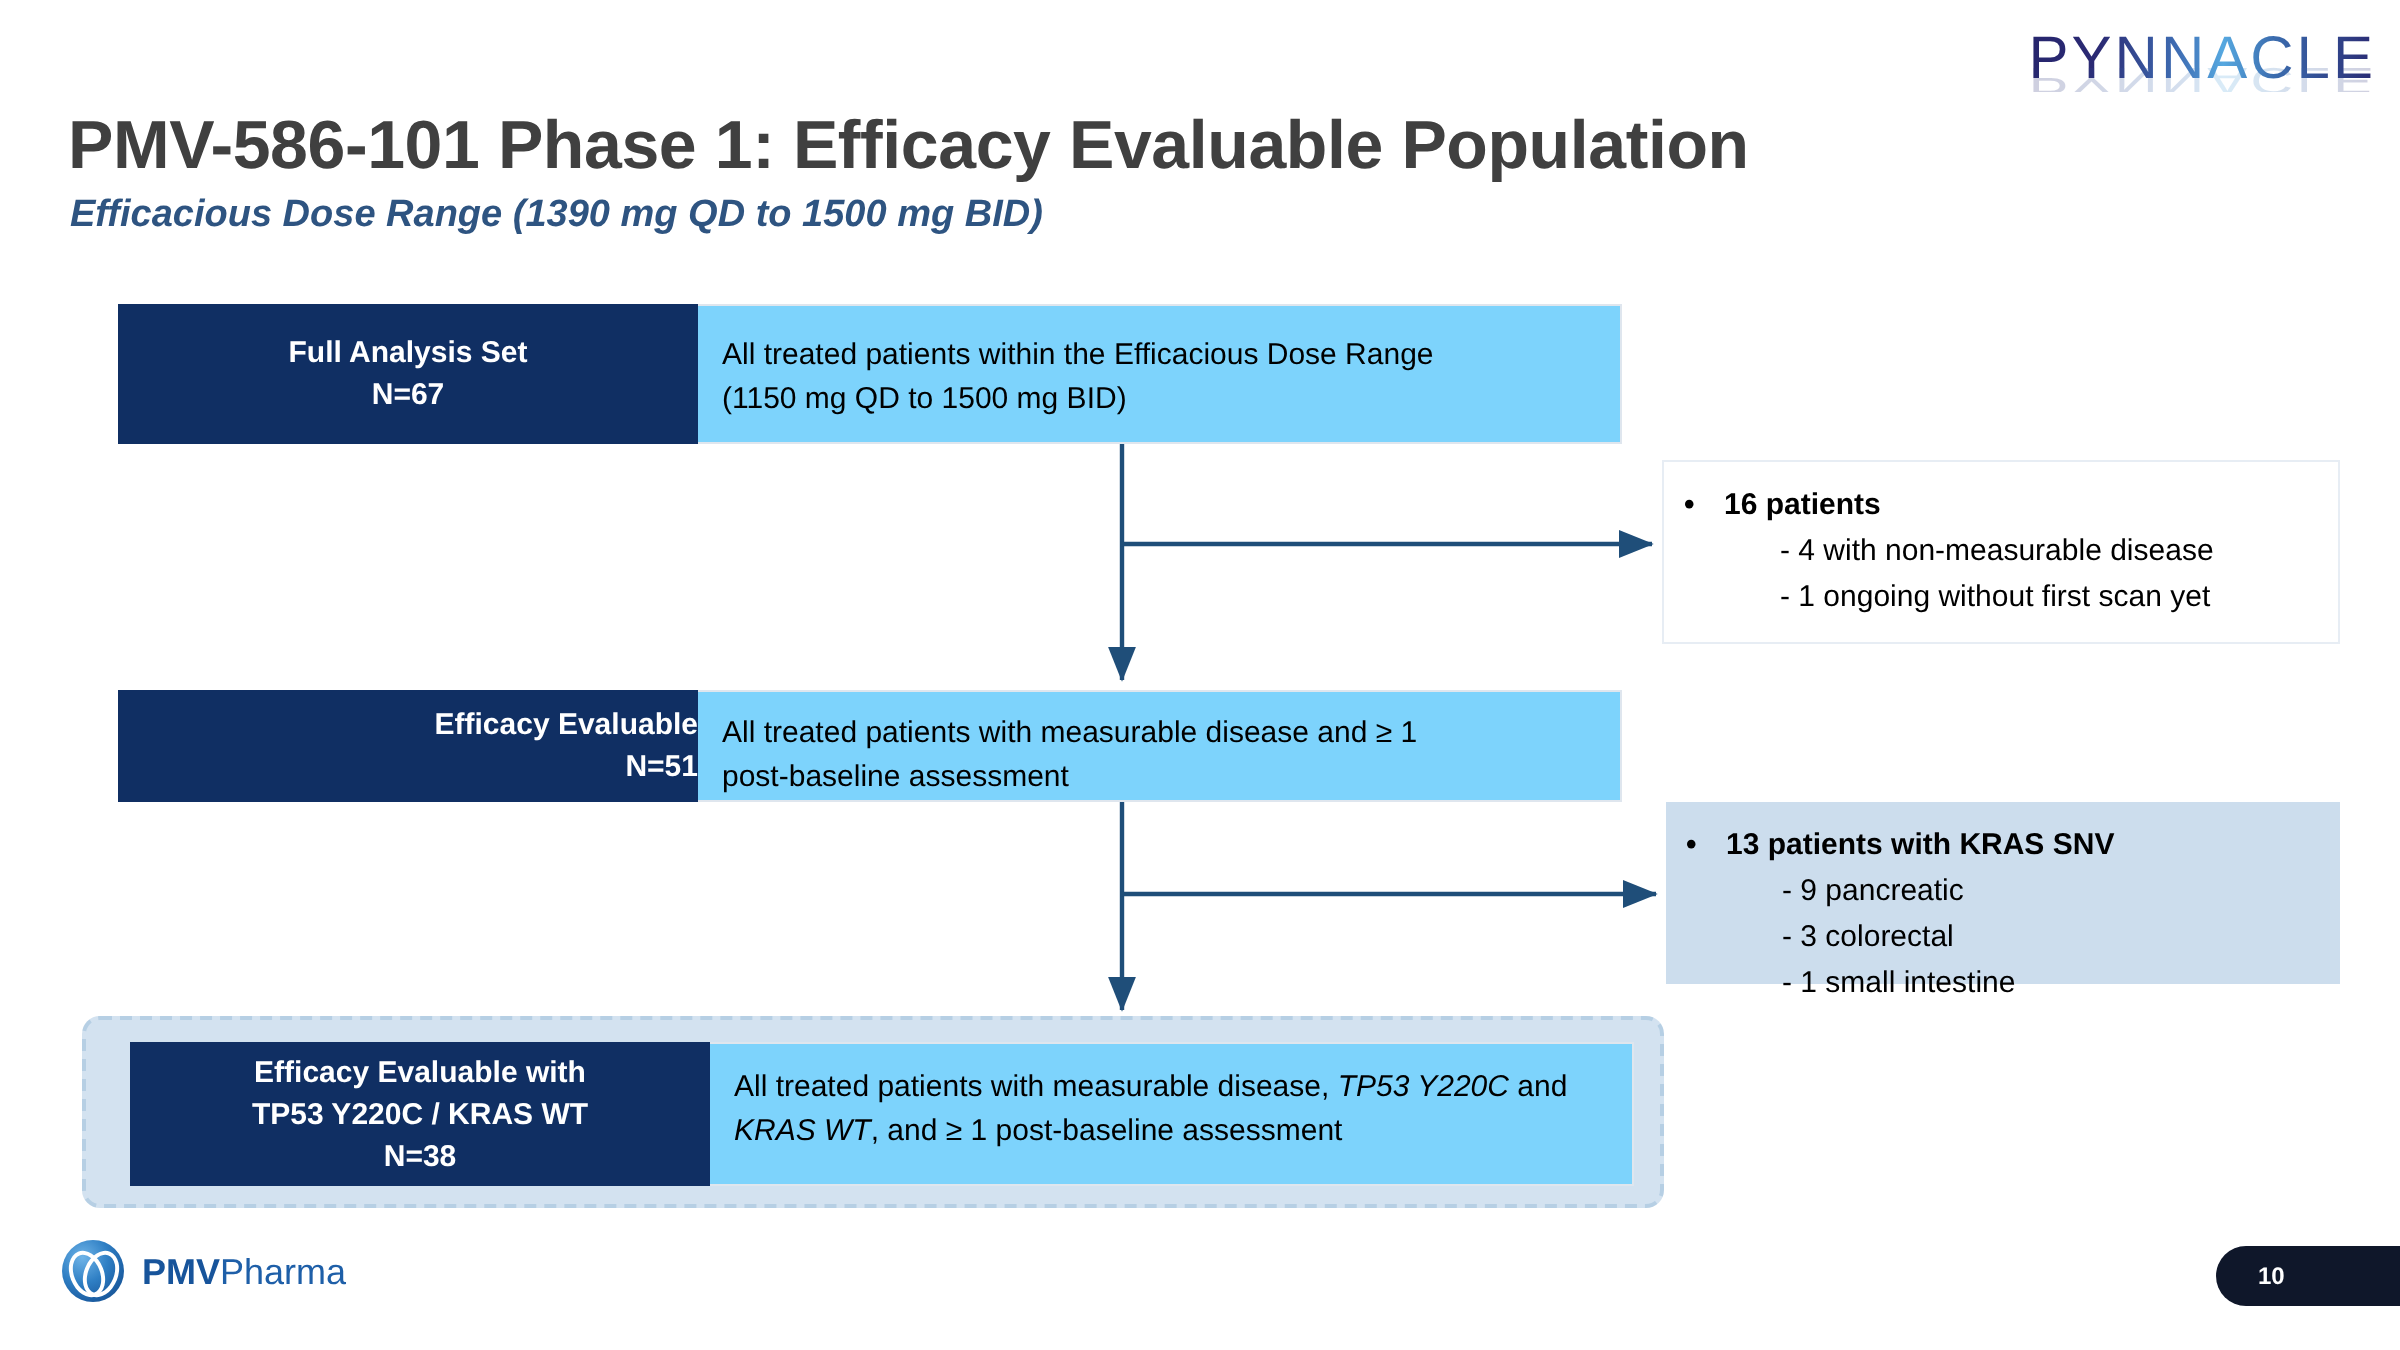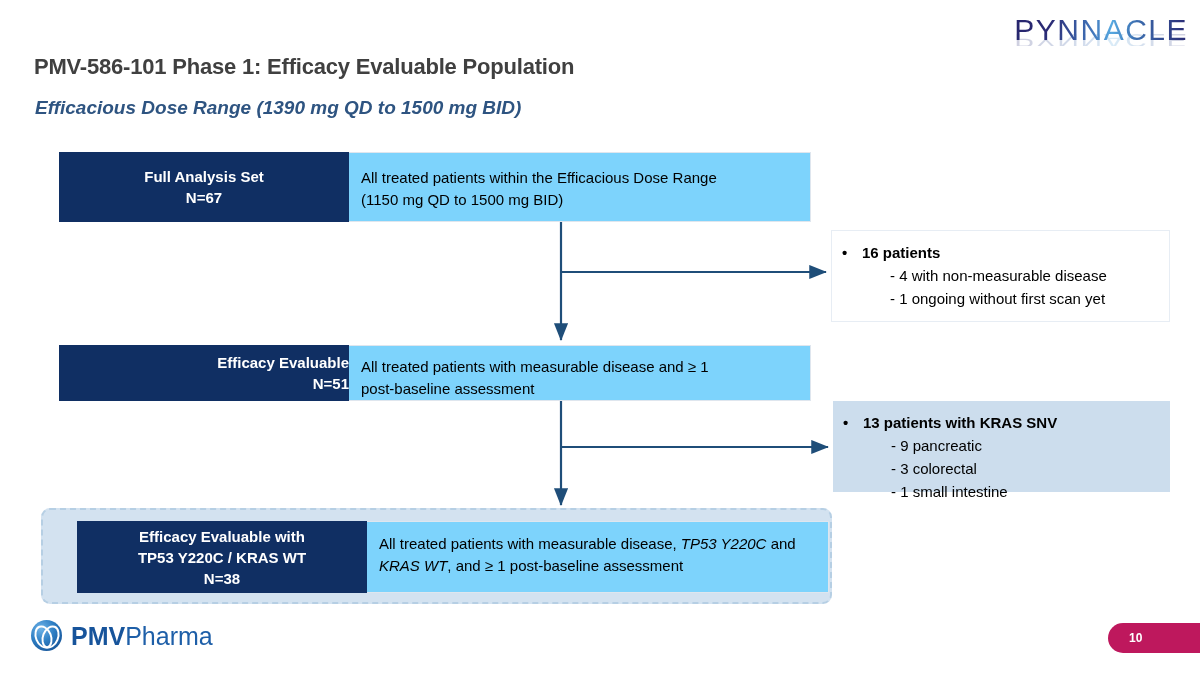--- a/index.html
+++ b/index.html
@@ -56,21 +56,21 @@
     -webkit-background-clip: text;
     background-clip: text;
     color: transparent;
   }
 
   
   #page-title {
     position: absolute;
     left: 34px;
     top: 54px;
-    font-size: 22px;
+    font-size: 34px;
     font-weight: bold;
     color: #404040;
     letter-spacing: -0.2px;
     white-space: nowrap;
   }
   #page-subtitle {
     position: absolute;
     left: 35px;
     top: 97px;
     font-size: 19px;
@@ -120,21 +120,21 @@
   #highlight-container {
     position: absolute;
     left: 41px;
     top: 508px;
     width: 791px;
     height: 96px;
     background: #d3e2f0;
     border: 2px dashed #b6cfe4;
     border-radius: 9px;
   }
-  #row-efficacy-tp53 { left: 34px; top: 11px; justify-content: space-between; }
+  #row-efficacy-tp53 { left: 22px; top: 11px; justify-content: space-between; }
   #row-efficacy-tp53 .box-label { width: 290px; height: 72px; }
   #row-efficacy-tp53 .box-desc  { width: 462px; height: 72px; padding-top: 11px; }
 
   
   .callout {
     position: absolute;
     font-size: 15px;
     line-height: 23px;
     color: #000000;
     padding: 10px 12px 10px 10px;
@@ -189,34 +189,34 @@
     content: "";
     position: absolute;
     border: 2.2px solid #ffffff;
     border-radius: 50%;
     width: 13px; height: 20px;
     top: 5px;
   }
   #footer-logo .mark::before { left: 4px; transform: rotate(-22deg); }
   #footer-logo .mark::after  { left: 11px; transform: rotate(22deg); }
   #footer-logo .wordmark {
-    font-size: 25px;
+    font-size: 18px;
     line-height: 28px;
     white-space: nowrap;
     color: #1e5fa8;
   }
   #footer-logo .wordmark .bold { font-weight: bold; color: #17549b; }
 
   #page-number-badge {
     position: absolute;
     left: 1108px;
     top: 623px;
     width: 92px;
     height: 30px;
-    background: #be185d;
+    background: #0f172a;
     border-radius: 15px 0 0 15px;
     color: #ffffff;
     font-size: 12px;
     font-weight: bold;
     display: flex;
     align-items: center;
     padding-left: 21px;
   }
 </style>
 </head>

